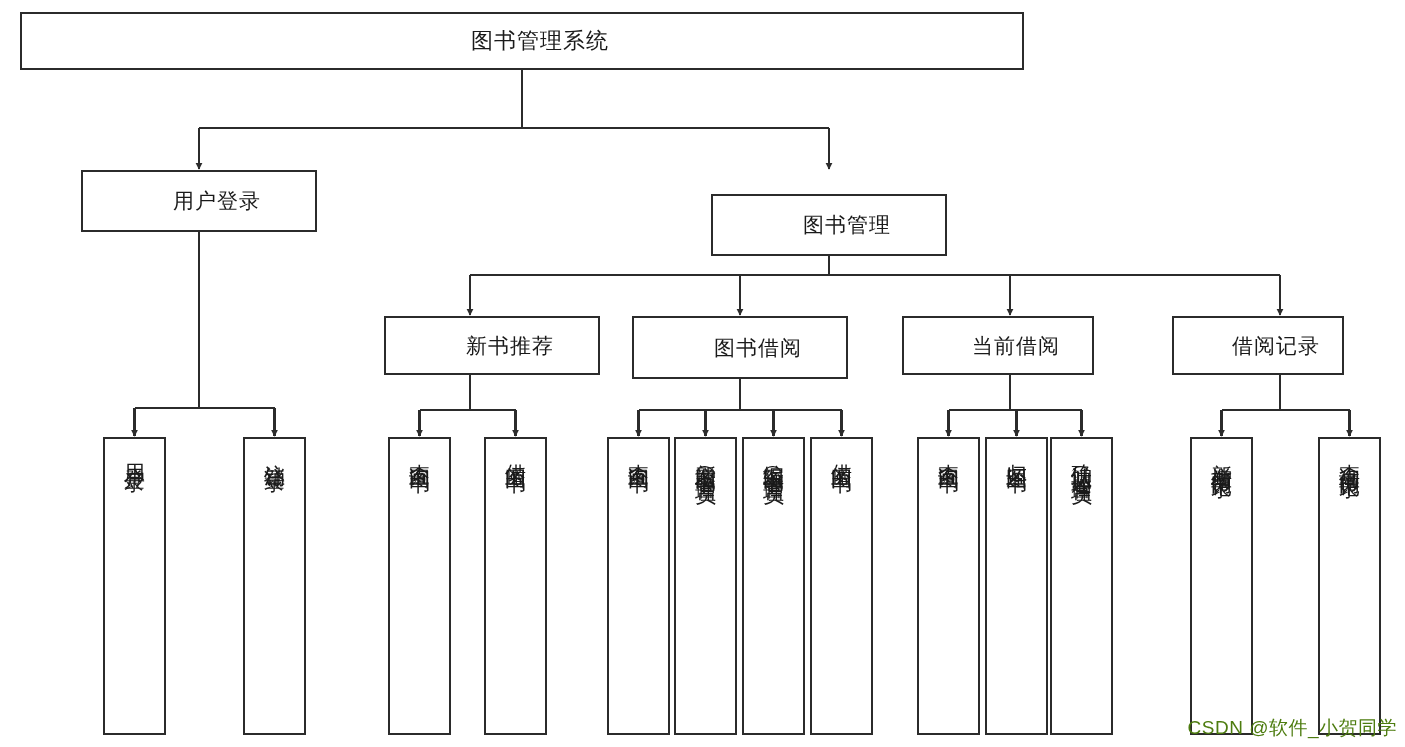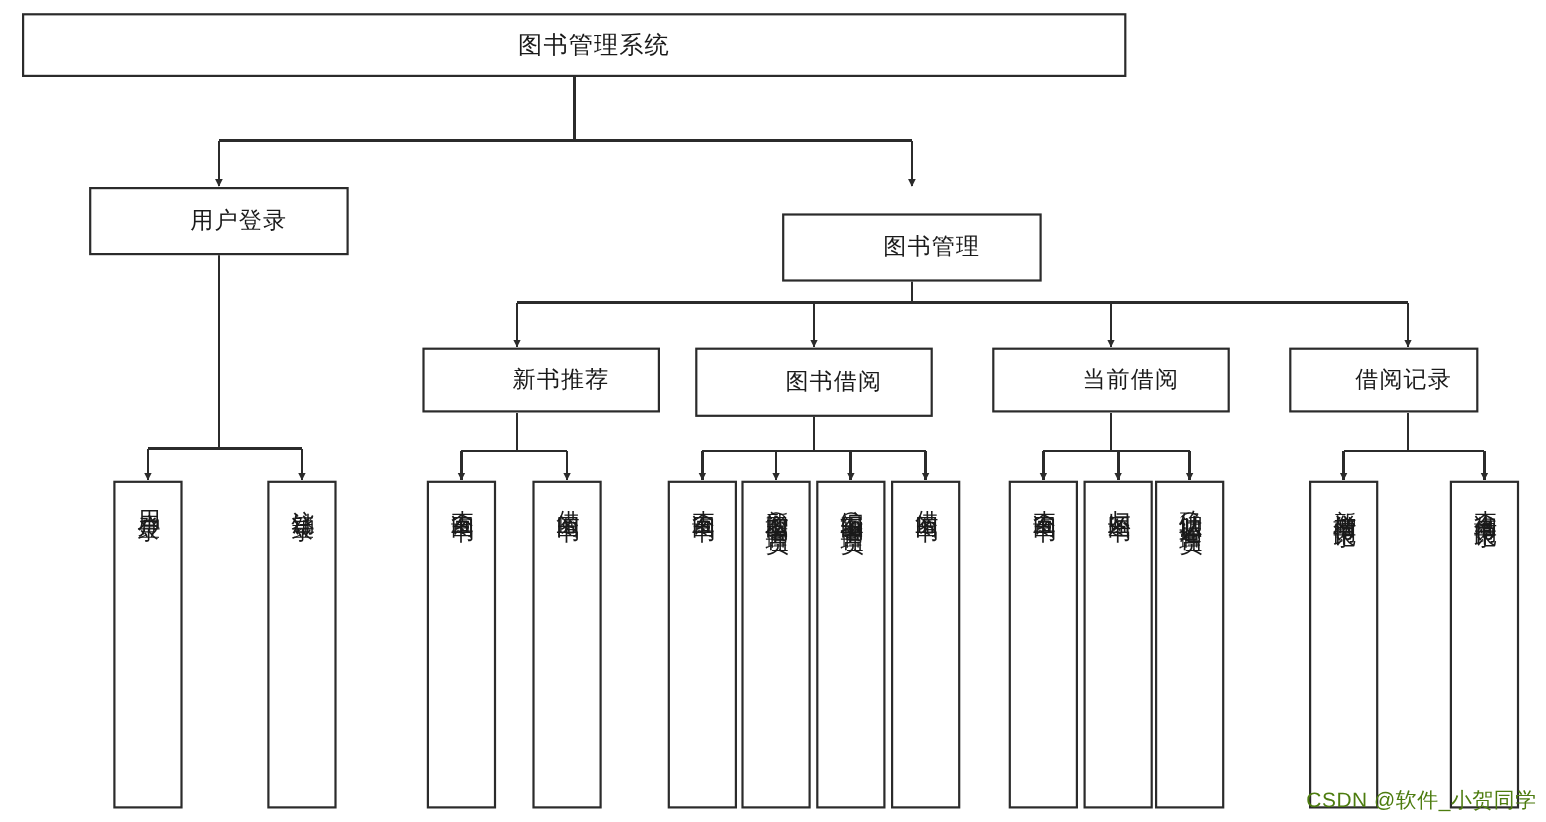--- a/index.html
+++ b/index.html
@@ -122,21 +122,21 @@
       </div>
       <div class="node h" style="left: 711px; top: 170px; width: 236px; height: 62px; margin-top: 24px;">
         <span>图书管理</span>
       </div>
       <div class="node h" style="left: 362px; top: 316px; width: 216px; height: 59px; margin-left: 22px;">
         <span>新书推荐</span>
       </div>
       <div class="node h" style="left: 632px; top: 316px; width: 216px; height: 63px;">
         <span>图书借阅</span>
       </div>
-      <div class="node h" style="left: 902px; top: 316px; width: 216px; height: 59px;">
+      <div class="node h" style="left: 902px; top: 316px; width: 192px; height: 59px;">
         <span>当前借阅</span>
       </div>
       <div class="node h" style="left: 1172px; top: 316px; width: 172px; height: 59px;">
         <span>借阅记录</span>
       </div>
       <div class="node leaf" style="left: 103px; top: 437px; width: 63px; height: 298px;">
         <span class="vtext">用户登录</span>
       </div>
       <div class="node leaf" style="left: 243px; top: 437px; width: 63px; height: 298px;">
         <span class="vtext">注销登录</span>

